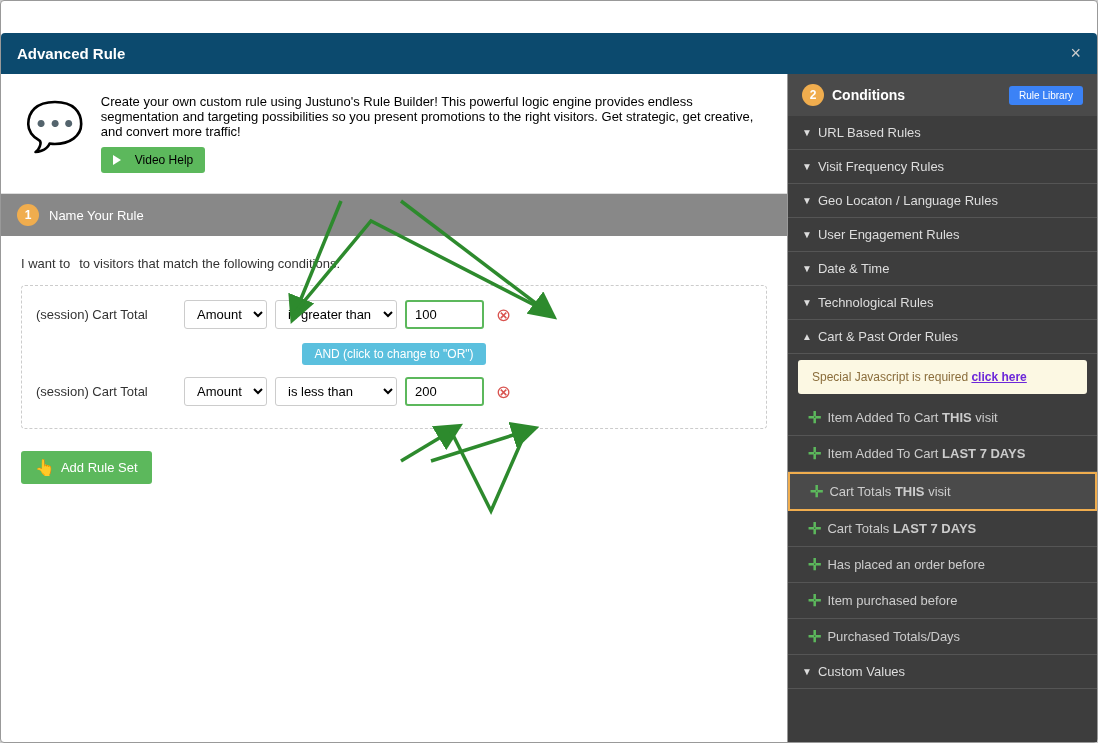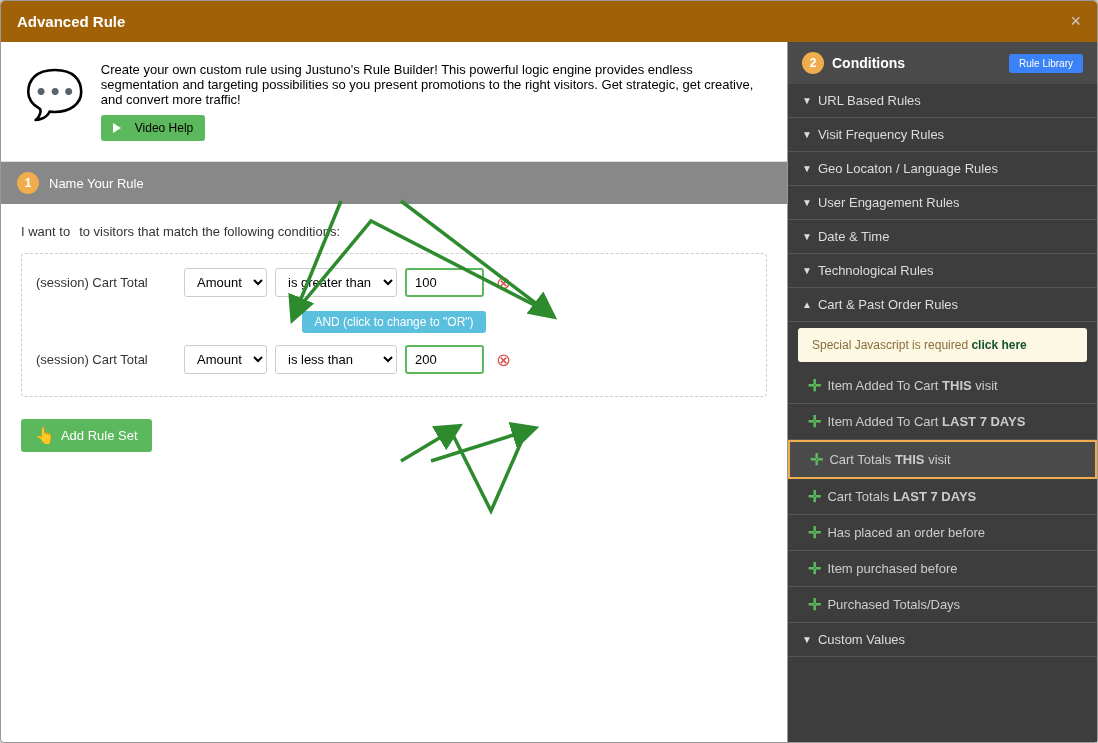--- a/index.html
+++ b/index.html
@@ -1,20 +1,20 @@
 <!DOCTYPE html>
 <html><head>
   <meta charset="utf-8">
   <style>
     * { box-sizing: border-box; margin: 0; padding: 0; }
     body { font-family: Arial, sans-serif; font-size: 13px; background: #ccc; display: flex; justify-content: center; align-items: center; min-height: 100vh; }
     
     .modal { width: 1098px; min-height: 743px; background: #fff; border: 1px solid #999; border-radius: 4px; display: flex; flex-direction: column; position: relative; }
     
-    .modal-header { background: #a16207; color: #fff; padding: 10px 16px; font-size: 15px; font-weight: bold; display: flex; justify-content: space-between; align-items: center; border-radius: 4px 4px 0 0; }
+    .modal-header { background: #0c4a6e; color: #fff; padding: 10px 16px; font-size: 15px; font-weight: bold; display: flex; justify-content: space-between; align-items: center; border-radius: 4px 4px 0 0; margin-top: 32px; }
     .modal-close { color: #ccc; font-size: 18px; cursor: pointer; background: none; border: none; }
     
     .modal-body { display: flex; flex: 1; }
     
     
     .left-panel { flex: 1; padding: 0; display: flex; flex-direction: column; }
     
     
     .info-section { padding: 20px 24px; display: flex; align-items: flex-start; gap: 16px; background: #fff; border-bottom: 1px solid #ddd; }
     .info-icon { font-size: 48px; color: #888; flex-shrink: 0; margin-top: 4px; }
@@ -61,21 +61,21 @@
     .condition-group { padding: 0; }
     .condition-group-header { display: flex; align-items: center; gap: 6px; padding: 9px 14px; border-bottom: 1px solid #555; cursor: pointer; font-size: 13px; color: #ddd; }
     .chevron { font-size: 10px; }
     
     .condition-items { padding: 0; }
     .condition-item { display: flex; align-items: center; gap: 6px; padding: 8px 14px 8px 20px; border-bottom: 1px solid #555; font-size: 13px; color: #ccc; cursor: pointer; }
     .condition-item.active { border: 2px solid #f0ad4e; background: #4a4a4a; }
     .plus-icon { color: #5cb85c; font-size: 16px; font-weight: bold; }
     
     .special-notice { background: #fcf8e3; padding: 10px 14px; margin: 6px 10px; border-radius: 3px; font-size: 12px; color: #8a6d3b; }
-    .special-notice .click-here { font-weight: bold; color: #14532d; cursor: pointer; }
+    .special-notice .click-here { font-weight: bold; color: #6d28d9; cursor: pointer; text-decoration: underline; }
     
     
     .arrows-container { position: absolute; top: 0; left: 0; width: 780px; height: 743px; pointer-events: none; z-index: 10; }
   </style>
 </head>
 <body>
 
 <div class="modal">
 
   <div class="modal-header">

